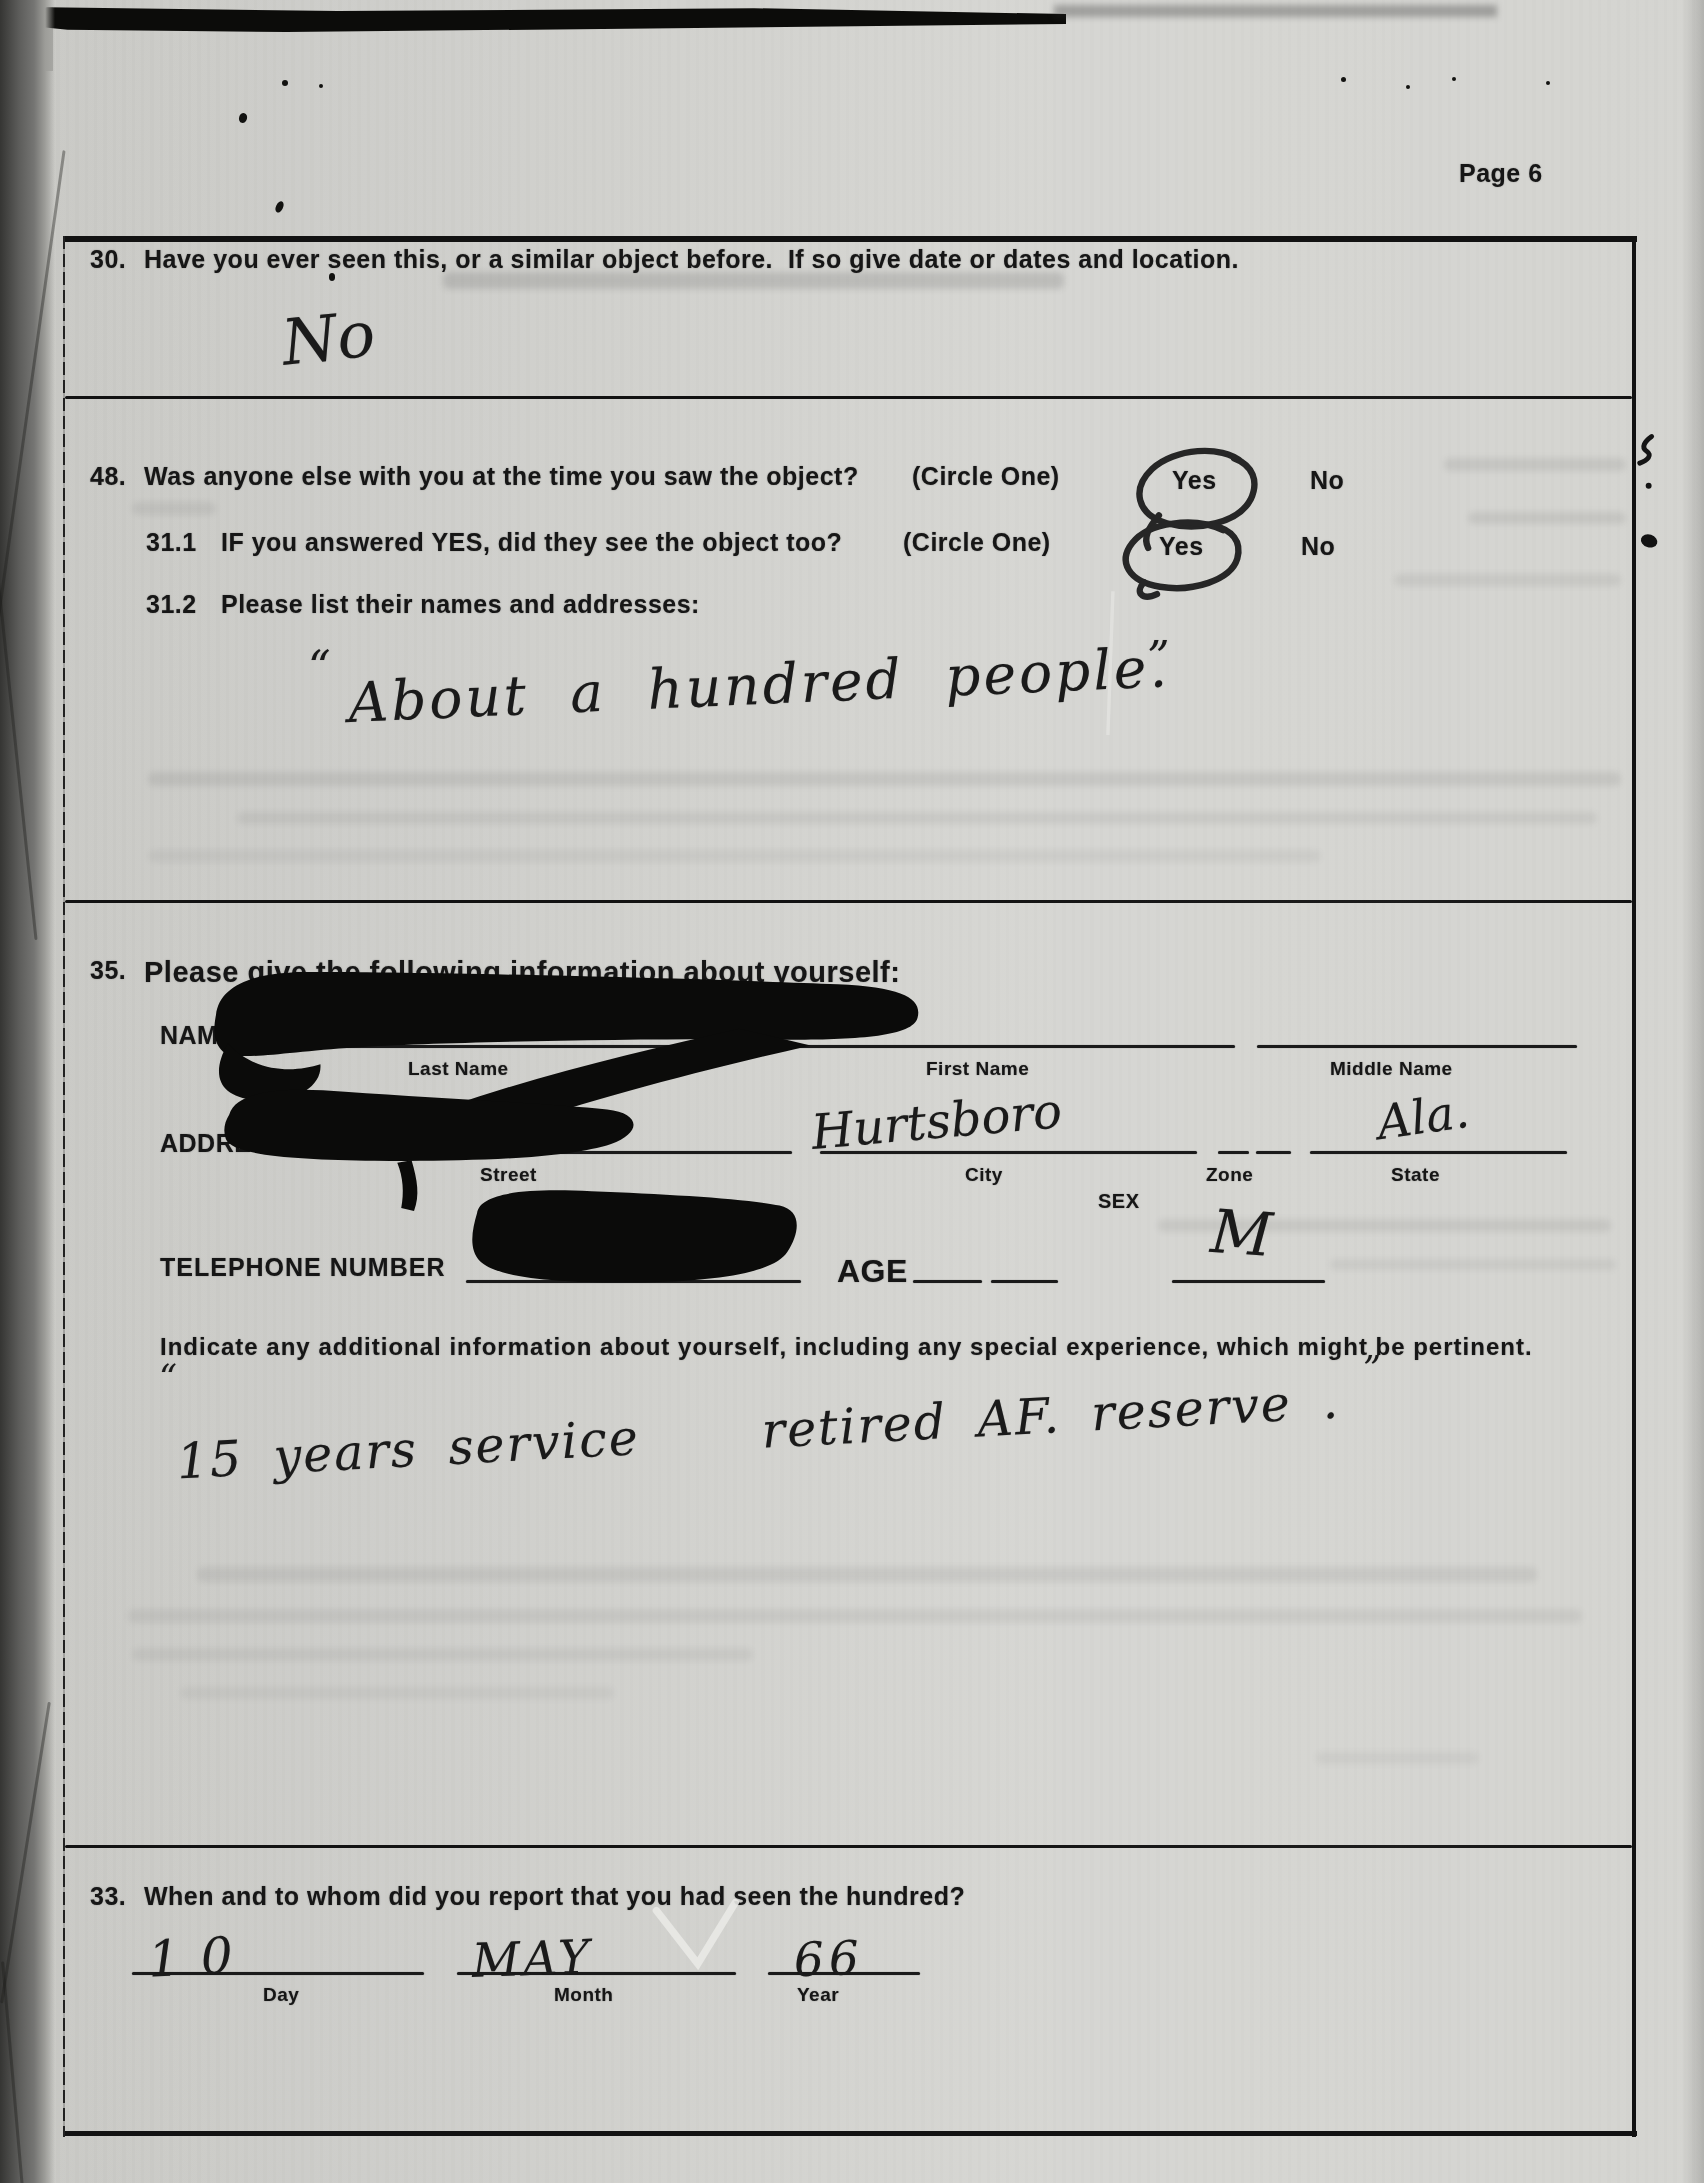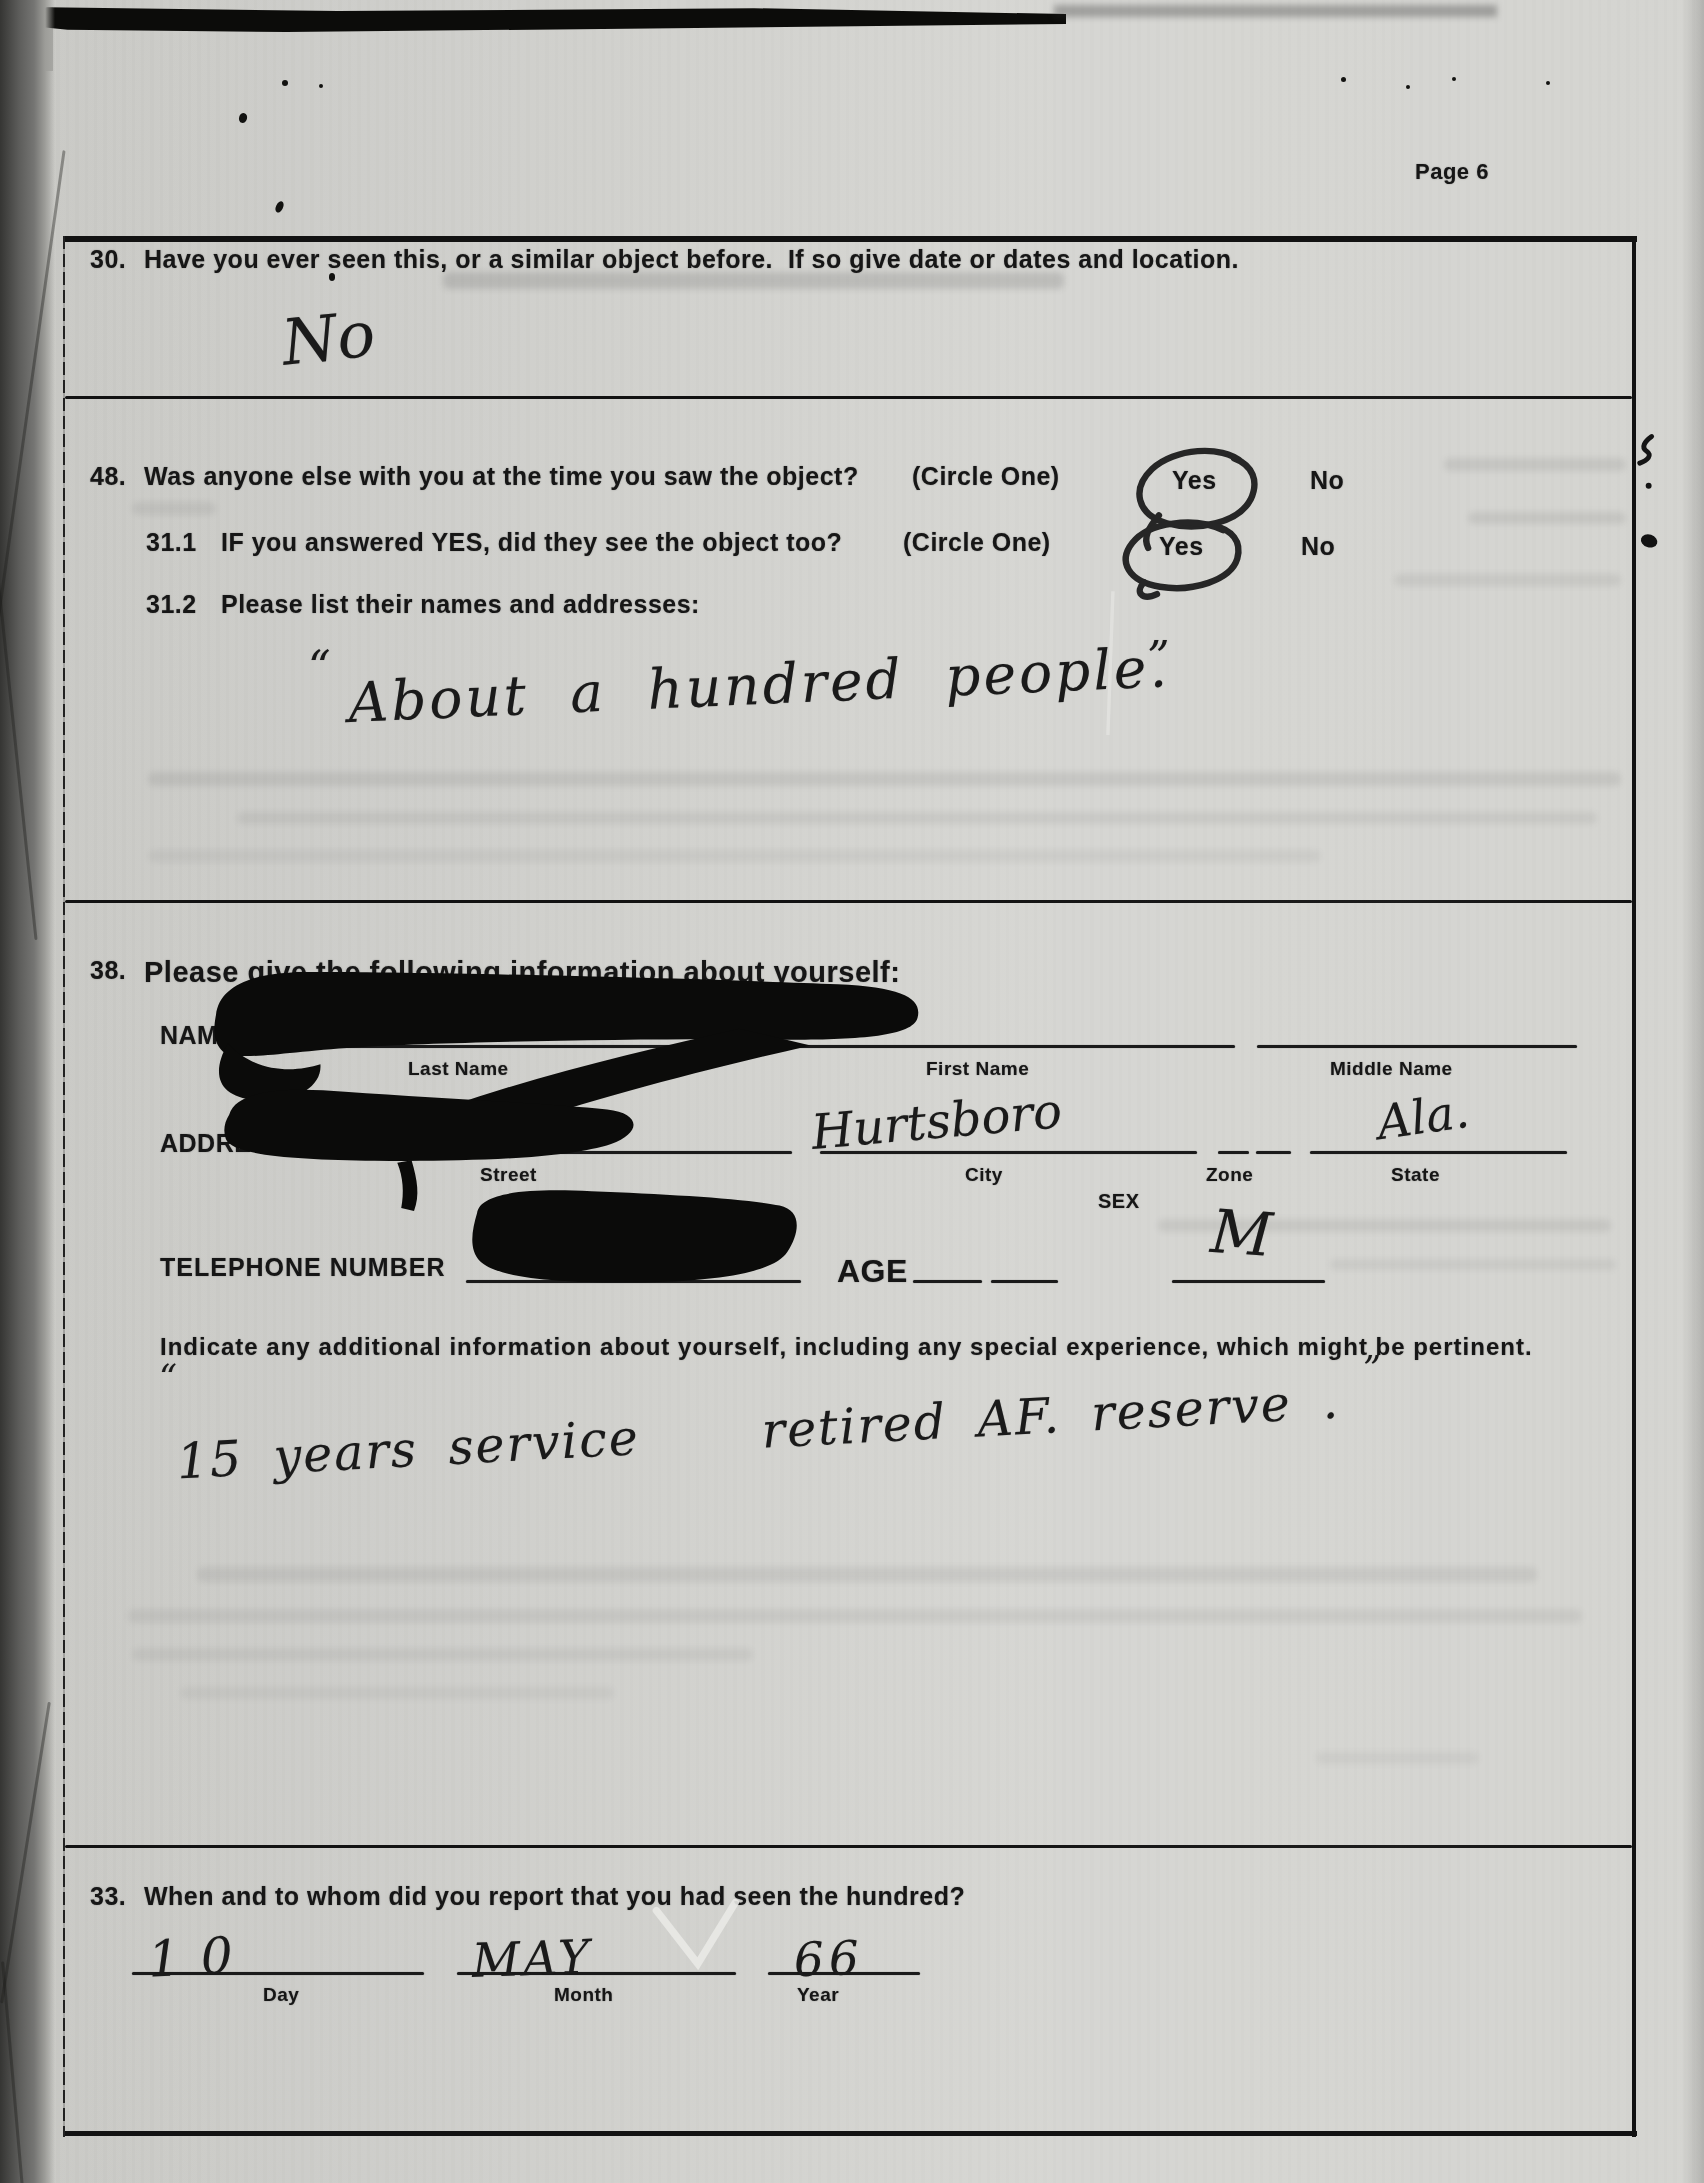--- a/index.html
+++ b/index.html
@@ -101,21 +101,21 @@
 <div class="smudge" style="left:1316px;top:1752px;width:163px;height:12px;opacity:.2"></div>
 
 <div class="border-line" style="left:63px;top:236px;width:1574px;height:6.4px"></div>
 <div class="border-line" style="left:63px;top:2131px;width:1574px;height:5.4px"></div>
 <div class="border-line" style="left:1632px;top:236px;width:4.4px;height:1901px"></div>
 <div class="border-line" style="left:63px;top:236px;width:2px;height:1901px;background:repeating-linear-gradient(180deg,#222 0 13px,rgba(34,34,34,.25) 13px 18px)"></div>
 <div class="divider" style="top:396px"></div>
 <div class="divider" style="top:900px"></div>
 <div class="divider" style="top:1845px;height:3px"></div>
 
-<div class="print" style="left:1415px;top:159px;font-size:22px">Page 6</div>
+<div class="print" style="left:1459px;top:159px;font-size:25px">Page 6</div>
 
 <div class="print" style="left:90px;top:245px;font-size:25px">30.</div>
 <div class="print" style="left:144px;top:245px;font-size:25px">Have you ever seen this, or a similar object before.  If so give date or dates and location.</div>
 <div class="hw" style="left:282px;top:302px;font-size:63px;transform:rotate(-6deg)">No</div>
 
 <div class="print" style="left:90px;top:462px;font-size:25px">48.</div>
 <div class="print" style="left:144px;top:462px;font-size:25px">Was anyone else with you at the time you saw the object?</div>
 <div class="print it" style="left:912px;top:462px;font-size:25px">(Circle One)</div>
 <div class="print" style="left:1172px;top:466px;font-size:25px">Yes</div>
 <div class="print" style="left:1310px;top:466px;font-size:25px">No</div>
@@ -125,21 +125,21 @@
 <div class="print it" style="left:903px;top:528px;font-size:25px">(Circle One)</div>
 <div class="print" style="left:1159px;top:532px;font-size:25px">Yes</div>
 <div class="print" style="left:1301px;top:532px;font-size:25px">No</div>
 
 <div class="print" style="left:146px;top:590px;font-size:25px">31.2</div>
 <div class="print" style="left:221px;top:590px;font-size:25px">Please list their names and addresses:</div>
 <div class="hw" style="left:308px;top:641px;font-size:44px">“</div>
 <div class="hw" style="left:348px;top:653px;font-size:55px;word-spacing:21px;letter-spacing:3px;transform:rotate(-2.5deg)">About a hundred people.</div>
 <div class="hw" style="left:1147px;top:632px;font-size:44px">”</div>
 
-<div class="print" style="left:90px;top:956px;font-size:25px">38.</div>
+<div class="print" style="left:90px;top:956px;font-size:25px">35.</div>
 <div class="print" style="left:144px;top:956px;font-size:29px">Please give the following information about yourself:</div>
 
 <div class="print" style="left:160px;top:1021px;font-size:25px">NAME</div>
 <div class="rule" style="left:222px;top:1045px;width:1013px"></div>
 <div class="rule" style="left:1257px;top:1045px;width:320px"></div>
 <div class="print sublabel" style="left:408px;top:1058px">Last Name</div>
 <div class="print sublabel" style="left:926px;top:1058px">First Name</div>
 <div class="print sublabel" style="left:1330px;top:1058px">Middle Name</div>
 
 <div class="print" style="left:160px;top:1129px;font-size:25px">ADDRESS</div>

